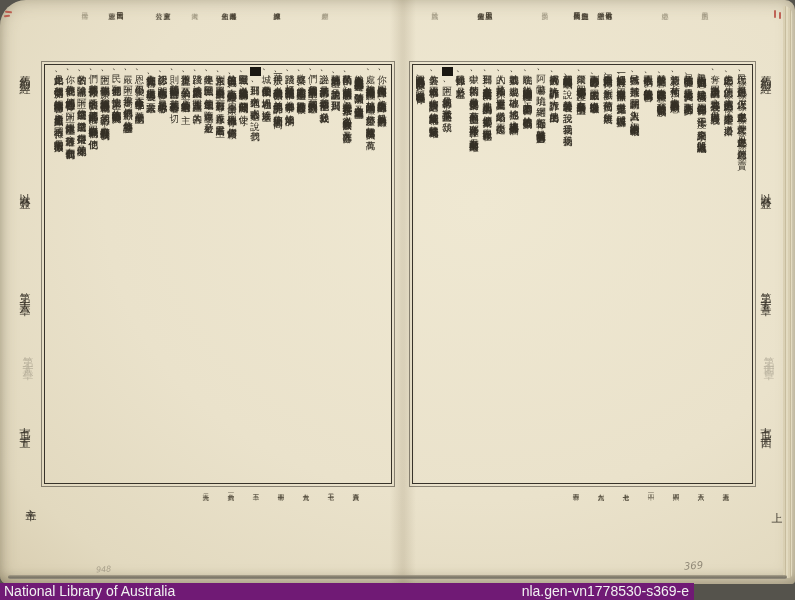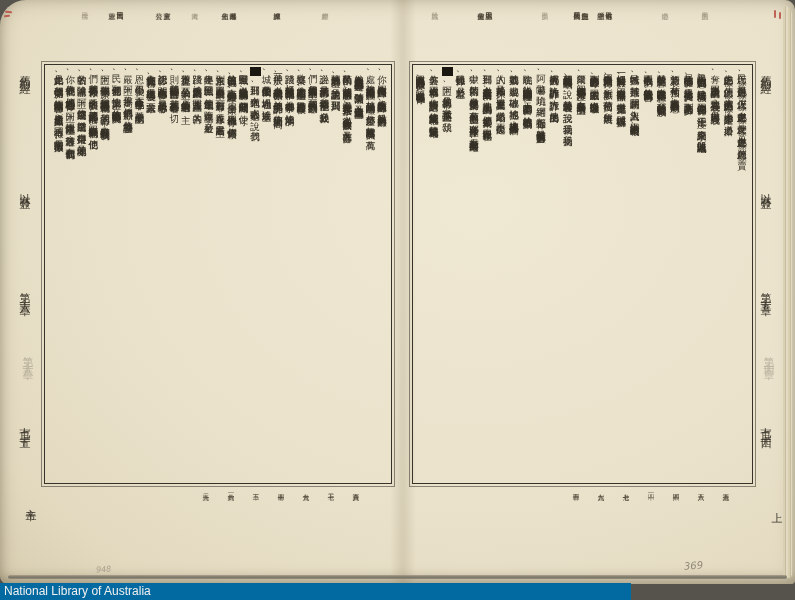--- a/index.html
+++ b/index.html
@@ -25,22 +25,22 @@
     background:repeating-linear-gradient(90deg,#d9cfb2 0 2px,#c4b99a 2px 3px,#e4dcc2 3px 5px);
     border-radius:0 8px 4px 0;opacity:.9;
   }
   .bottom-edge-line{
     position:absolute;left:8px;right:8px;top:575px;height:4px;
     background:linear-gradient(180deg,#a59d88 0,#6b665a 55%, #8d887b 100%);
     border-radius:2px;opacity:.85;
   }
   
   .nla-bar{
-    position:absolute;left:0;bottom:0;width:631px;height:17px;background:#0369a1;
-    color:#f0f0f0;font-family:"Liberation Sans",sans-serif;font-size:12px;line-height:17px;
+    position:absolute;left:0;bottom:0;width:694px;height:17px;background:#701a75;
+    color:#f0f0f0;font-family:"Liberation Sans",sans-serif;font-size:14px;line-height:17px;
   }
   .nla-bar .left{position:absolute;left:4px;top:0;}
   .nla-bar .right{position:absolute;right:5px;top:0;}
   
   .frame{
     position:absolute;top:64px;height:420px;
     border:1.6px solid #38332a;
     outline:1px solid rgba(56,51,42,.55);
     outline-offset:2px;
     box-sizing:border-box;
@@ -245,13 +245,14 @@
     <div class="top-note" style="left: 154px;">公賞</div>
     <div class="top-note" style="left: 115px;">罔因萬民</div>
     <div class="top-note" style="left: 107px;">蒙恩</div>
     <div class="top-note ghost" style="left: 320px;">劇想摩押</div>
     <div class="top-note ghost" style="left: 190px;">海畔衆人</div>
     <div class="top-note ghost" style="left: 80px;">民得平康</div>
   </div>
 
 <div class="nla-bar">
   <span class="left">National Library of Australia</span>
+  <span class="right">nla.gen-vn1778530-s369-e</span>
 </div>
 
 </body></html>

